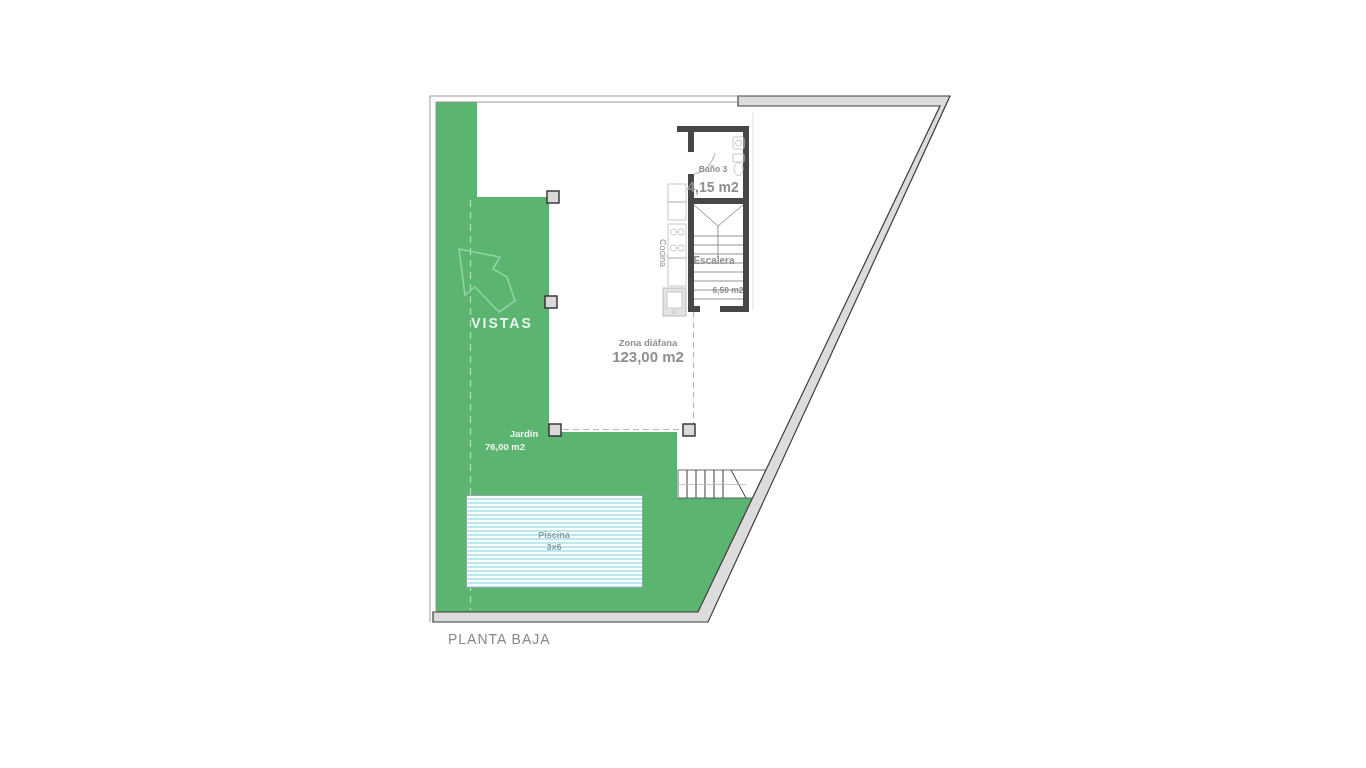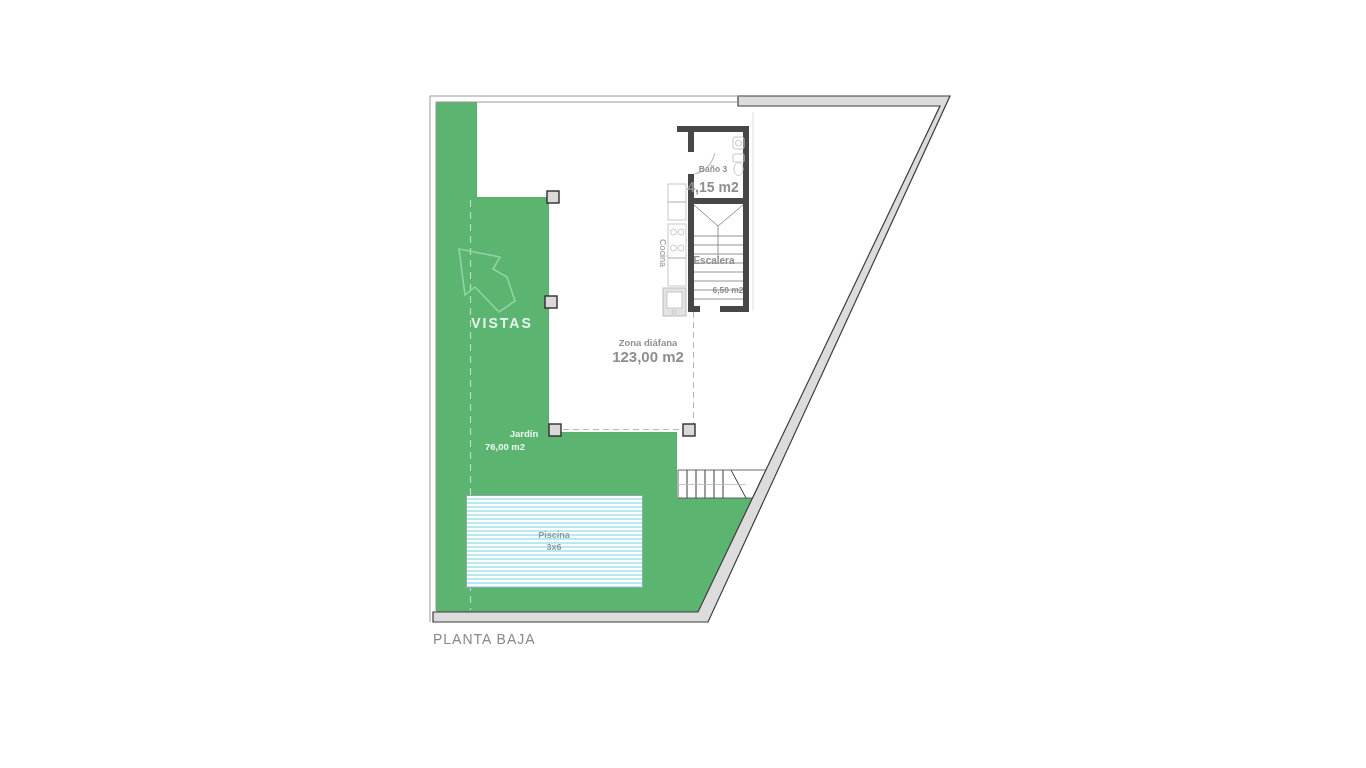--- a/index.html
+++ b/index.html
@@ -6,21 +6,21 @@
   #stage{
     position:relative;width:1366px;height:768px;background:#ffffff;overflow:hidden;
     font-family:"Liberation Sans","DejaVu Sans",sans-serif;
   }
   #plan-svg{position:absolute;left:0;top:0;}
   .lbl{position:absolute;transform:translate(-50%,-50%);text-align:center;white-space:nowrap;line-height:1.25;font-weight:bold;}
   .room-lbl{font-size:9px;color:#8f8f8f;}
   .white-lbl{color:#eef8f1;font-size:9.5px;}
   .vistas{color:#e9f6ee;font-size:14px;letter-spacing:2px;}
   .pool-lbl{color:#8a99a2;font-size:9px;}
-  .title{position:absolute;left:433px;top:631px;font-size:14px;color:#8a8a8a;letter-spacing:1px;transform:none;text-align:left;}
+  .title{position:absolute;left:448px;top:631px;font-size:14px;color:#8a8a8a;letter-spacing:1px;transform:none;text-align:left;}
   .cocina-wrap{position:absolute;left:663px;top:247px;width:0;height:0;}
   .cocina-txt{display:inline-block;transform:translate(-50%,-50%) rotate(90deg);font-size:9px;color:#8f8f8f;white-space:nowrap;}
   #pool{
     position:absolute;left:466px;top:495px;width:177px;height:93px;
     background:repeating-linear-gradient(180deg,#ffffff 0px,#ffffff 2px,#b9eaed 2px,#b9eaed 4px);
     border:1px solid #8fa6ad;box-sizing:border-box;
   }
 </style>
 </head>
 <body>

